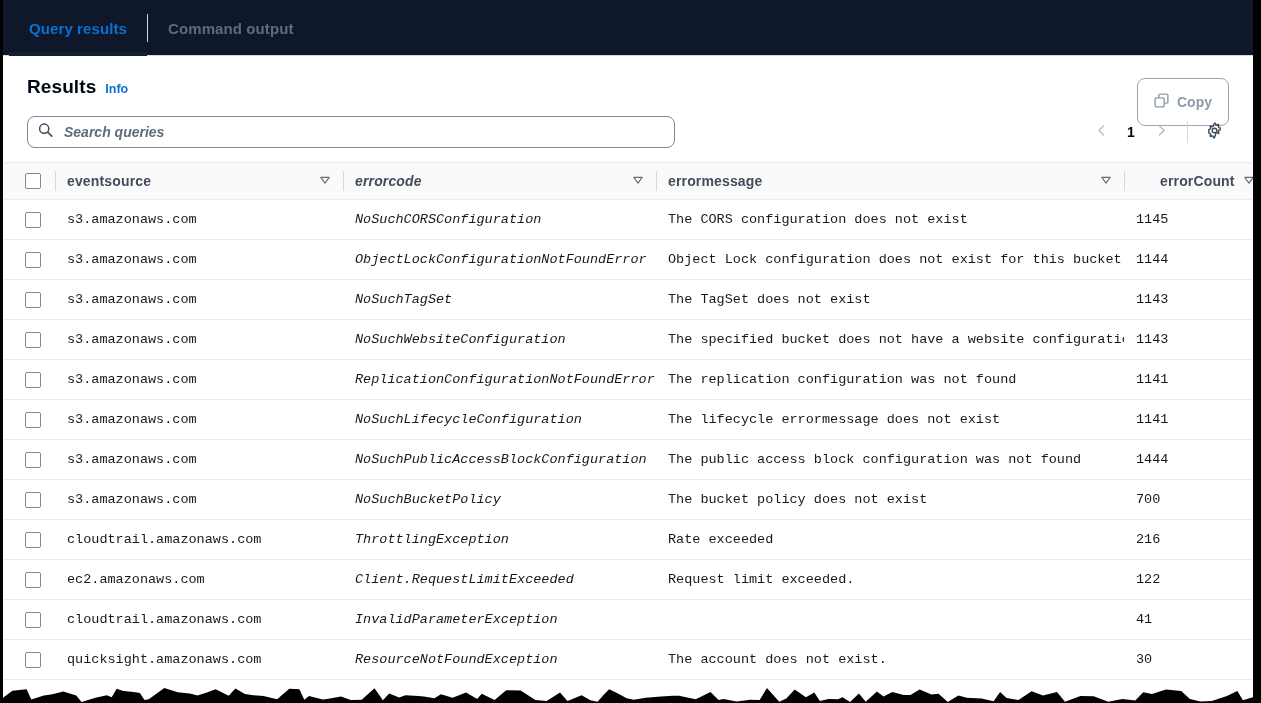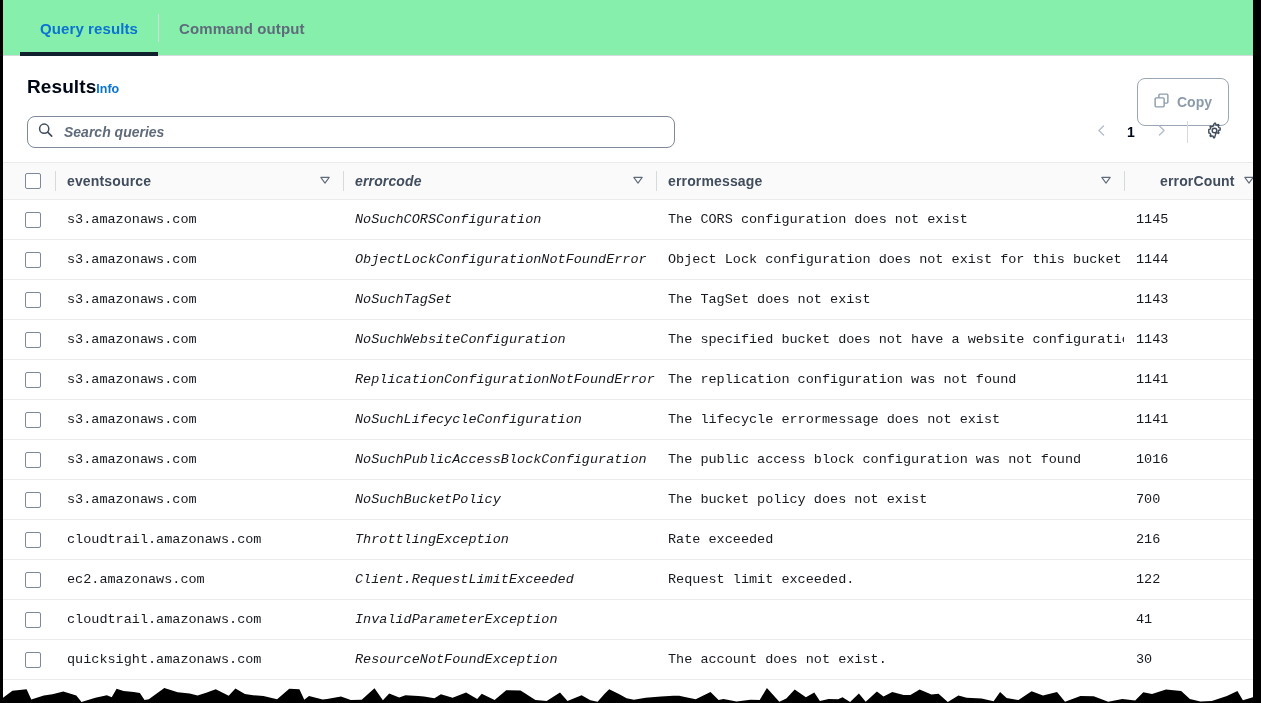--- a/index.html
+++ b/index.html
@@ -39,24 +39,24 @@
     left: 3px; top: 0;
     width: 1250px;
     height: 703px;
     background: #ffffff;
   }
 
   
   .tabbar {
     position: relative;
     height: 56px;
-    background: #86efac;
+    background: #0f172a;
     display: flex;
     align-items: stretch;
-    padding-left: 17px;
+    padding-left: 6px;
   }
   .tabbar::after {
     content: "";
     position: absolute;
     left: 0; right: 0; bottom: 0;
     height: 1px;
     background: #d5dbdb;
   }
   .tab {
     position: relative;
@@ -99,21 +99,21 @@
     display: flex;
     align-items: flex-start;
     justify-content: space-between;
     padding: 20px 24px 0 24px;
     background: #ffffff;
     height: 52px;
   }
   .panel-title-wrap {
     display: flex;
     align-items: baseline;
-    gap: 0;
+    gap: 9px;
   }
   .panel-title {
     font-size: 19px;
     font-weight: 700;
     color: #000716;
     letter-spacing: 0.1px;
   }
   .info-link {
     font-size: 12.5px;
     font-weight: 700;
@@ -517,21 +517,21 @@
             </tr>
             <tr>
               <td class="col-check">
                 <div class="check-cell">
                   <span class="checkbox"></span>
                 </div>
               </td>
               <td class="col-evsrc">s3.amazonaws.com</td>
               <td class="col-ecode">NoSuchPublicAccessBlockConfiguration</td>
               <td class="col-emsg">The public access block configuration was not found</td>
-              <td class="col-ecount">1016</td>
+              <td class="col-ecount">1444</td>
             </tr>
             <tr>
               <td class="col-check">
                 <div class="check-cell">
                   <span class="checkbox"></span>
                 </div>
               </td>
               <td class="col-evsrc">s3.amazonaws.com</td>
               <td class="col-ecode">NoSuchBucketPolicy</td>
               <td class="col-emsg">The bucket policy does not exist</td>

